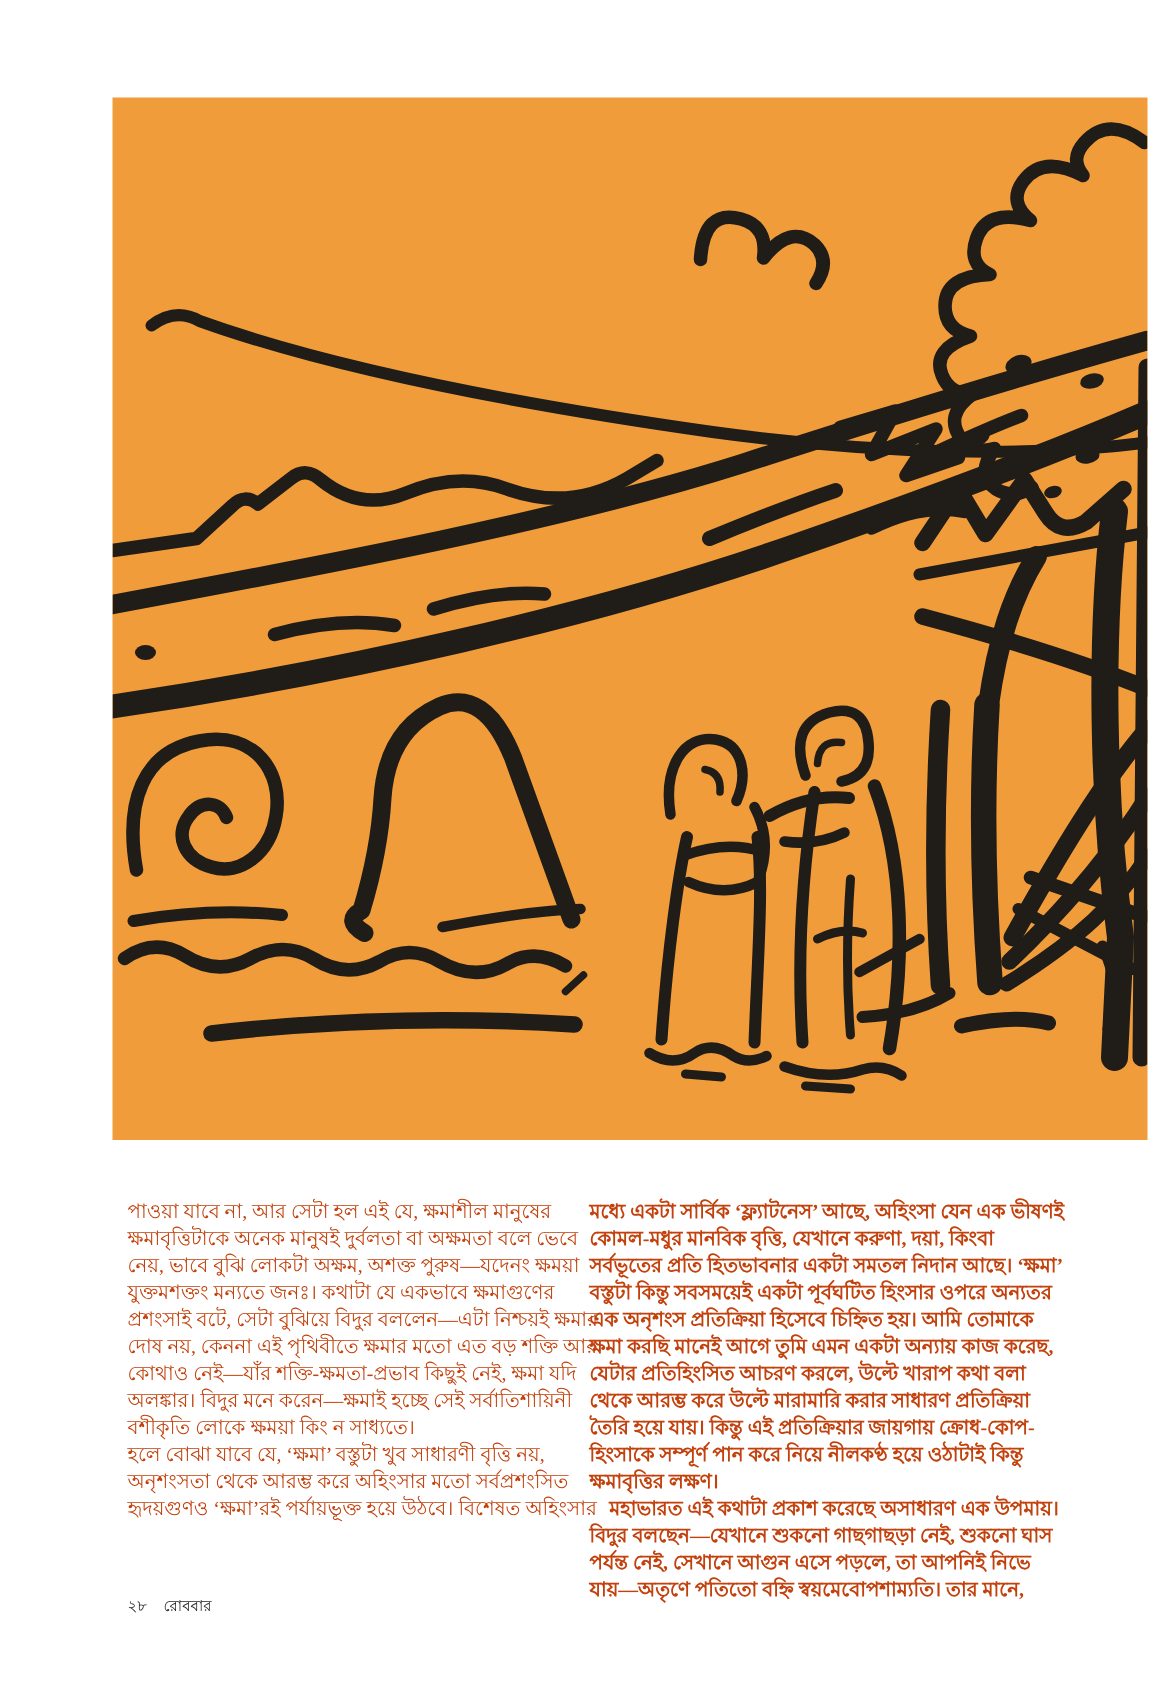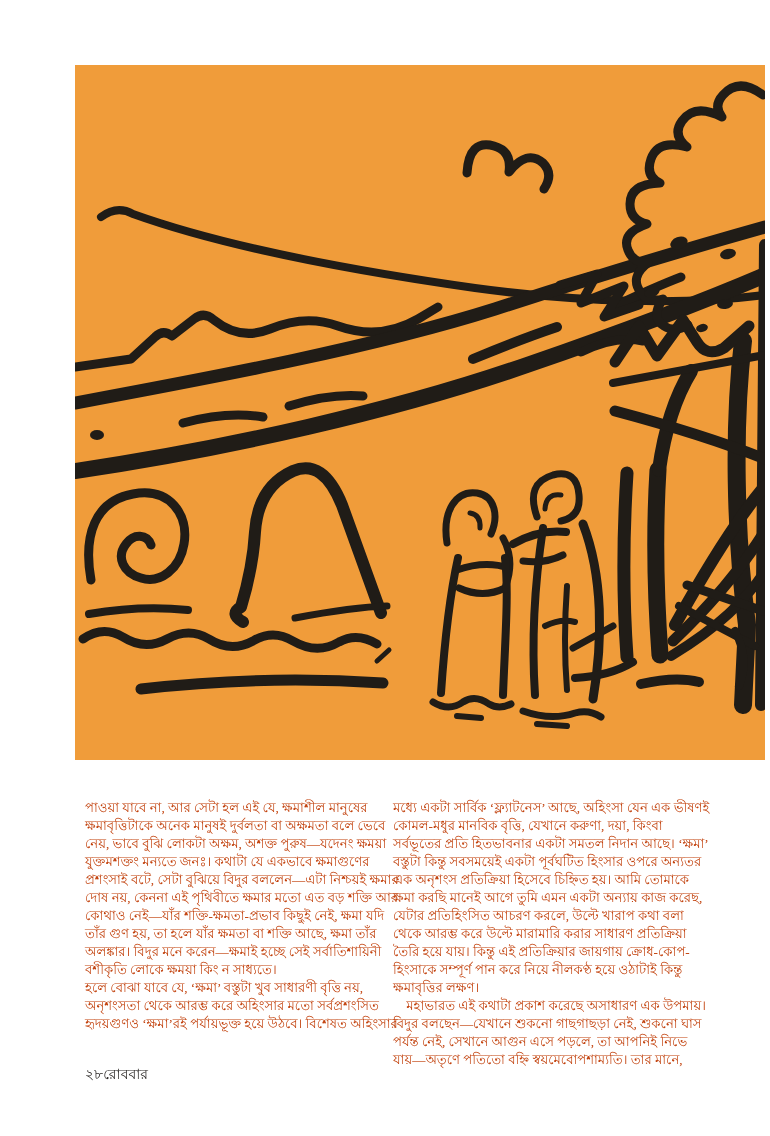--- a/index.html
+++ b/index.html
@@ -18,28 +18,28 @@
   .artwork svg path {
     fill:none; stroke:var(--ink);
     stroke-linecap:round; stroke-linejoin:round;
   }
   .artwork svg .dot { fill:var(--ink); stroke:none; }
   .column {
     position:absolute; top:799px; width:302px;
     font-size:13.2px; color:#c2410c;
   }
   .column.left  { left:85px;  }
-  .column.right { left:393px; }
+  .column.right { left:393px;font-weight:bold; }
   .column .line {
     height:18px; line-height:18px; white-space:nowrap;
   }
   .footer {
     position:absolute; left:85px; top:1063px;
-    display:flex; gap:0; align-items:baseline;
-    font-size:14px; color:#221f1d;
+    display:flex; gap:11px; align-items:baseline;
+    font-size:10px; color:#221f1d;
   }
 </style>
 </head>
 <body>
 
 <div class="page">
 
   <div class="artwork">
     <svg viewBox="0 0 690 695" aria-hidden="true">
 
@@ -134,21 +134,20 @@
   </div>
 
   <div class="column left">
       <div class="line">পাওয়া যাবে না, আর সেটা হল এই যে, ক্ষমাশীল মানুষের</div>
       <div class="line">ক্ষমাবৃত্তিটাকে অনেক মানুষই দুর্বলতা বা অক্ষমতা বলে ভেবে</div>
       <div class="line">নেয়, ভাবে বুঝি লোকটা অক্ষম, অশক্ত পুরুষ—যদেনং ক্ষময়া</div>
       <div class="line">যুক্তমশক্তং মন্যতে জনঃ। কথাটা যে একভাবে ক্ষমাগুণের</div>
       <div class="line">প্রশংসাই বটে, সেটা বুঝিয়ে বিদুর বললেন—এটা নিশ্চয়ই ক্ষমার</div>
       <div class="line">দোষ নয়, কেননা এই পৃথিবীতে ক্ষমার মতো এত বড় শক্তি আর</div>
       <div class="line">কোথাও নেই—যাঁর শক্তি-ক্ষমতা-প্রভাব কিছুই নেই, ক্ষমা যদি</div>
-      <div class="line">তাঁর গুণ হয়, তা হলে যাঁর ক্ষমতা বা শক্তি আছে, ক্ষমা তাঁর</div>
       <div class="line">অলঙ্কার। বিদুর মনে করেন—ক্ষমাই হচ্ছে সেই সর্বাতিশায়িনী</div>
       <div class="line">বশীকৃতি লোকে ক্ষময়া কিং ন সাধ্যতে।</div>
       <div class="line">হলে বোঝা যাবে যে, ‘ক্ষমা’ বস্তুটা খুব সাধারণী বৃত্তি নয়,</div>
       <div class="line">অনৃশংসতা থেকে আরম্ভ করে অহিংসার মতো সর্বপ্রশংসিত</div>
       <div class="line">হৃদয়গুণও ‘ক্ষমা’রই পর্যায়ভূক্ত হয়ে উঠবে। বিশেষত অহিংসার</div>
     </div>
 
   <div class="column right">
       <div class="line">মধ্যে একটা সার্বিক ‘ফ্ল্যাটনেস’ আছে, অহিংসা যেন এক ভীষণই</div>
       <div class="line">কোমল-মধুর মানবিক বৃত্তি, যেখানে করুণা, দয়া, কিংবা</div>

